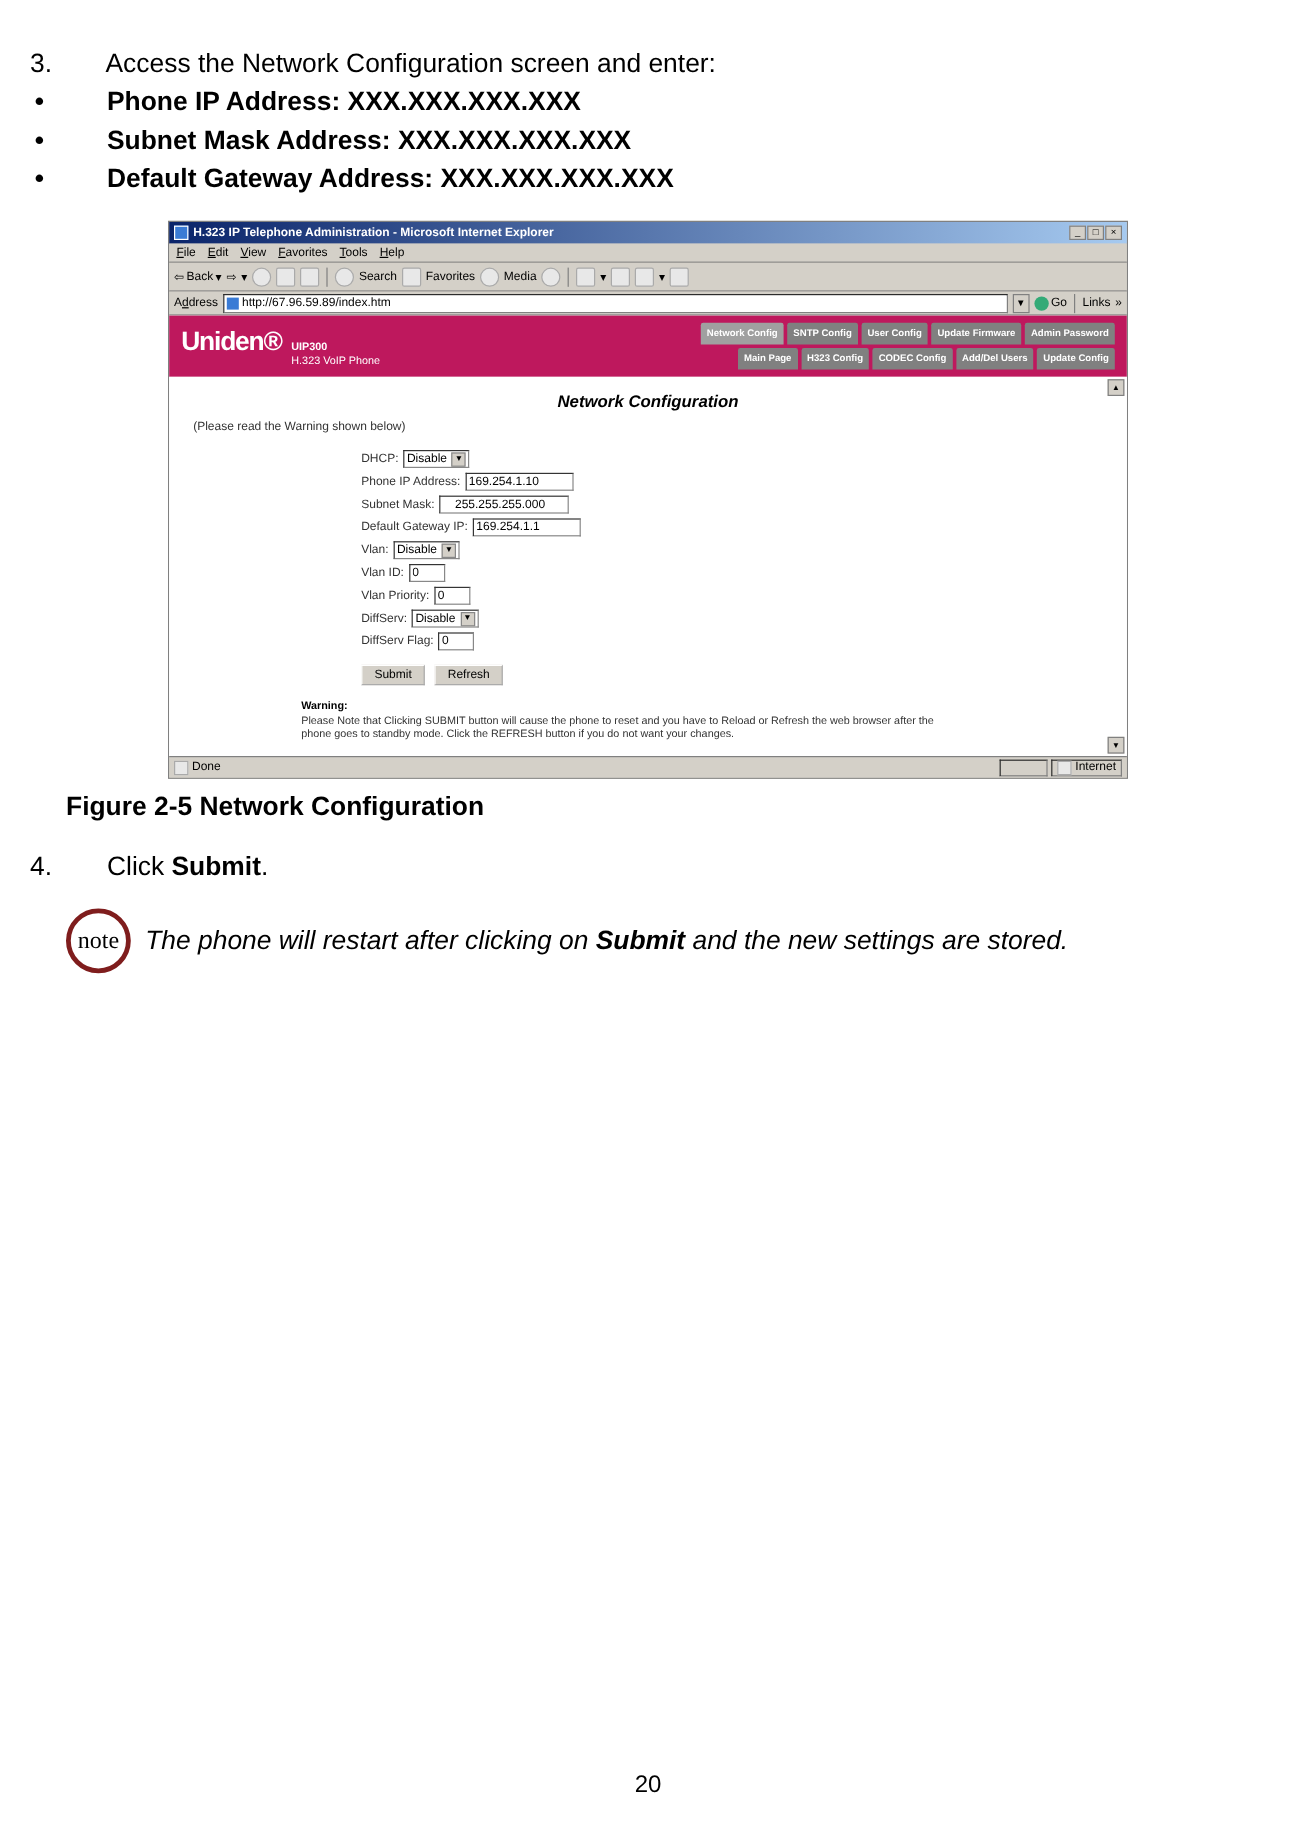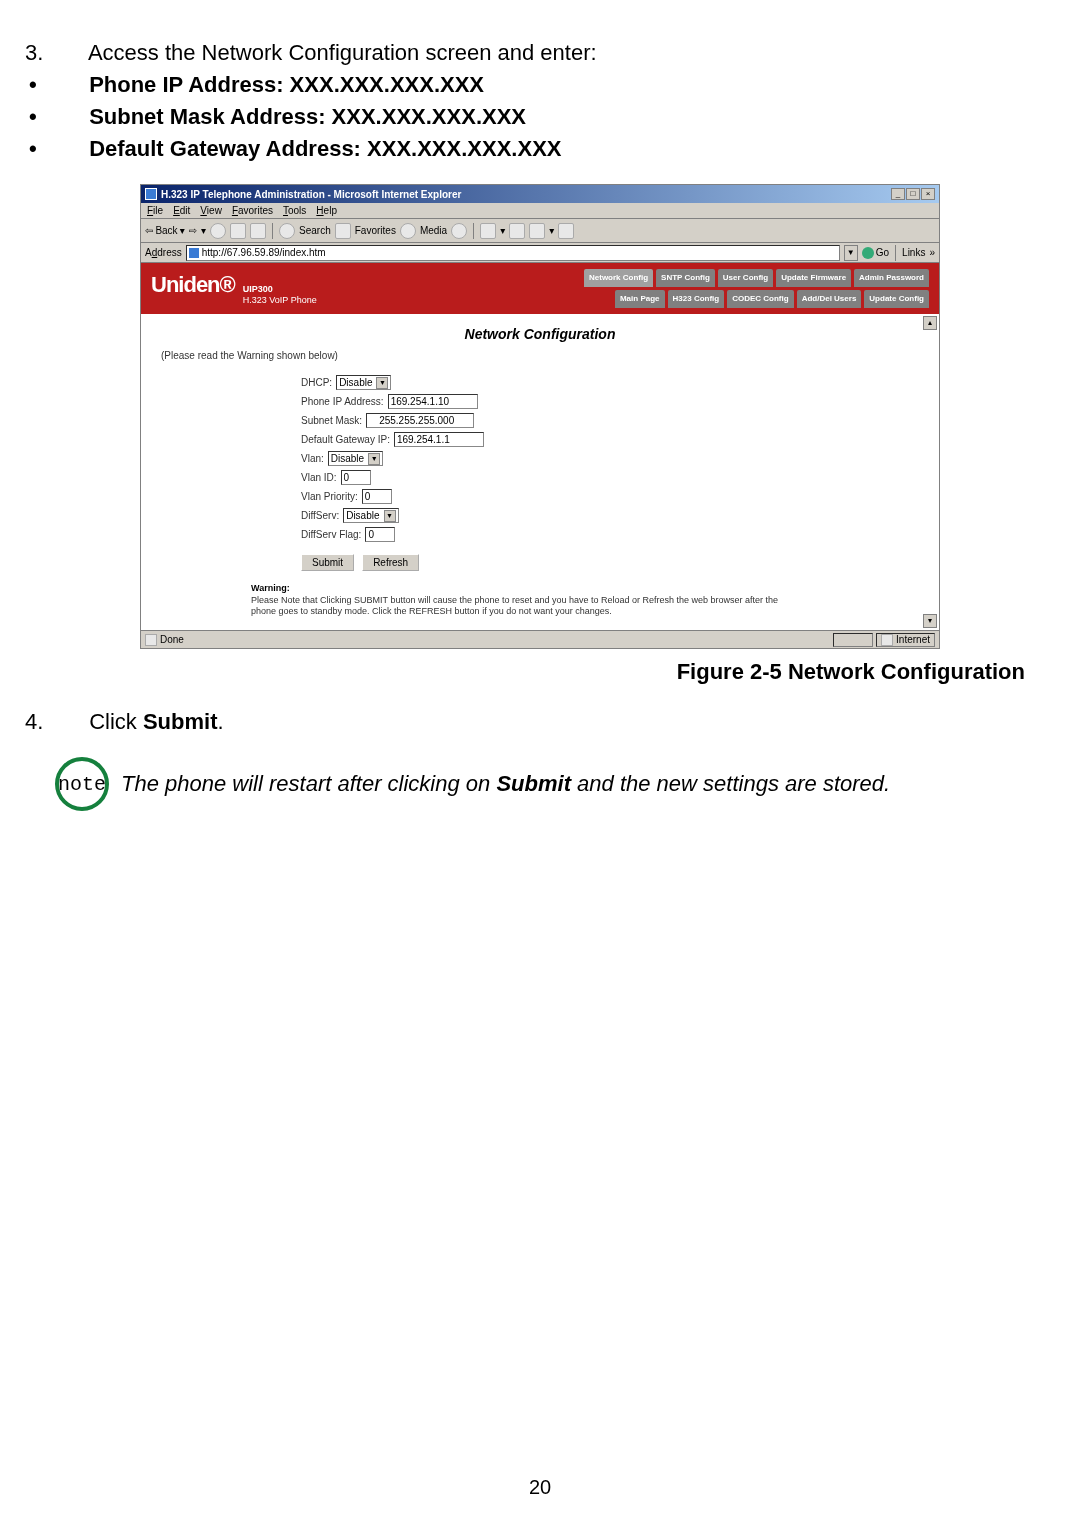--- a/index.html
+++ b/index.html
@@ -81,21 +81,21 @@
       flex: 1; background: #fff; border: 1px inset #808080; height: 16px;
       font-size: 10px; padding: 0 2px; display: flex; align-items: center; gap: 3px;
     }
     .addr-input-icon { width: 10px; height: 10px; background: #3a7bd5; }
     .addr-dd { width: 14px; height: 16px; background: #d4d0c8; border: 1px solid #808080; font-size: 8px; text-align: center; line-height: 14px; }
     .go-btn { font-size: 10px; display: flex; align-items: center; gap: 2px; }
     .go-icon { width: 12px; height: 12px; background: #3a7; border-radius: 50%; }
     .links-lbl { font-size: 10px; }
     .page-content { background: #fff; }
     .page-header {
-      background: #b91c1c; display: flex; align-items: center; justify-content: space-between;
+      background: #be185d; display: flex; align-items: center; justify-content: space-between;
       padding: 6px 10px; min-height: 46px;
     }
     .logo-area { display: flex; align-items: baseline; gap: 8px; }
     .logo { color: #fff; font-weight: 900; font-size: 22px; font-family: Arial Black, Arial; letter-spacing: -1px; }
     .logo-sub { color: #fff; font-size: 9px; line-height: 1.2; }
     .tab-rows { display: flex; flex-direction: column; gap: 3px; }
     .tab-row { display: flex; gap: 3px; justify-content: flex-end; }
     .tab {
       background: #808080; color: #fff; font-size: 8px; font-weight: bold;
       padding: 2px 5px; border-radius: 2px 2px 0 0; min-width: 46px;
@@ -139,28 +139,28 @@
     }
     .status-left { display: flex; align-items: center; gap: 3px; }
     .status-icon { width: 12px; height: 12px; background: #e8e8e8; border: 1px solid #aaa; }
     .status-right { display: flex; align-items: center; gap: 3px; }
     .status-zone {
       border: 1px inset #808080; padding: 0 4px; display: flex; align-items: center; gap: 3px;
       background: #d4d0c8;
     }
     .status-blank { width: 40px; height: 14px; border: 1px inset #808080; }
     .figure-caption {
-      text-align: right; font-weight: bold; font-size: 22px; margin-top: 10px; margin-bottom: 24px;
+      text-align: left; font-weight: bold; font-size: 22px; margin-top: 10px; margin-bottom: 24px;
     }
     .step4 { font-size: 22px; margin-bottom: 22px; padding-left: 30px; text-indent: -30px; }
     .note-row { display: flex; align-items: center; gap: 12px; }
     .note-badge {
-      width: 54px; height: 54px; border: 4px solid #15803d; border-radius: 50%;
+      width: 54px; height: 54px; border: 4px solid #7f1d1d; border-radius: 50%;
       display: flex; align-items: center; justify-content: center;
-      font-family: Liberation Mono, monospace; font-size: 20px;
+      font-family: Liberation Serif, serif; font-size: 20px;
     }
     .note-text { font-size: 22px; font-style: italic; }
     .note-bold { font-weight: bold; }
     .page-num {
       position: absolute; bottom: 30px; left: 50%; transform: translateX(-50%);
       font-size: 20px;
     }
   </style>
 </head>
 <body>

